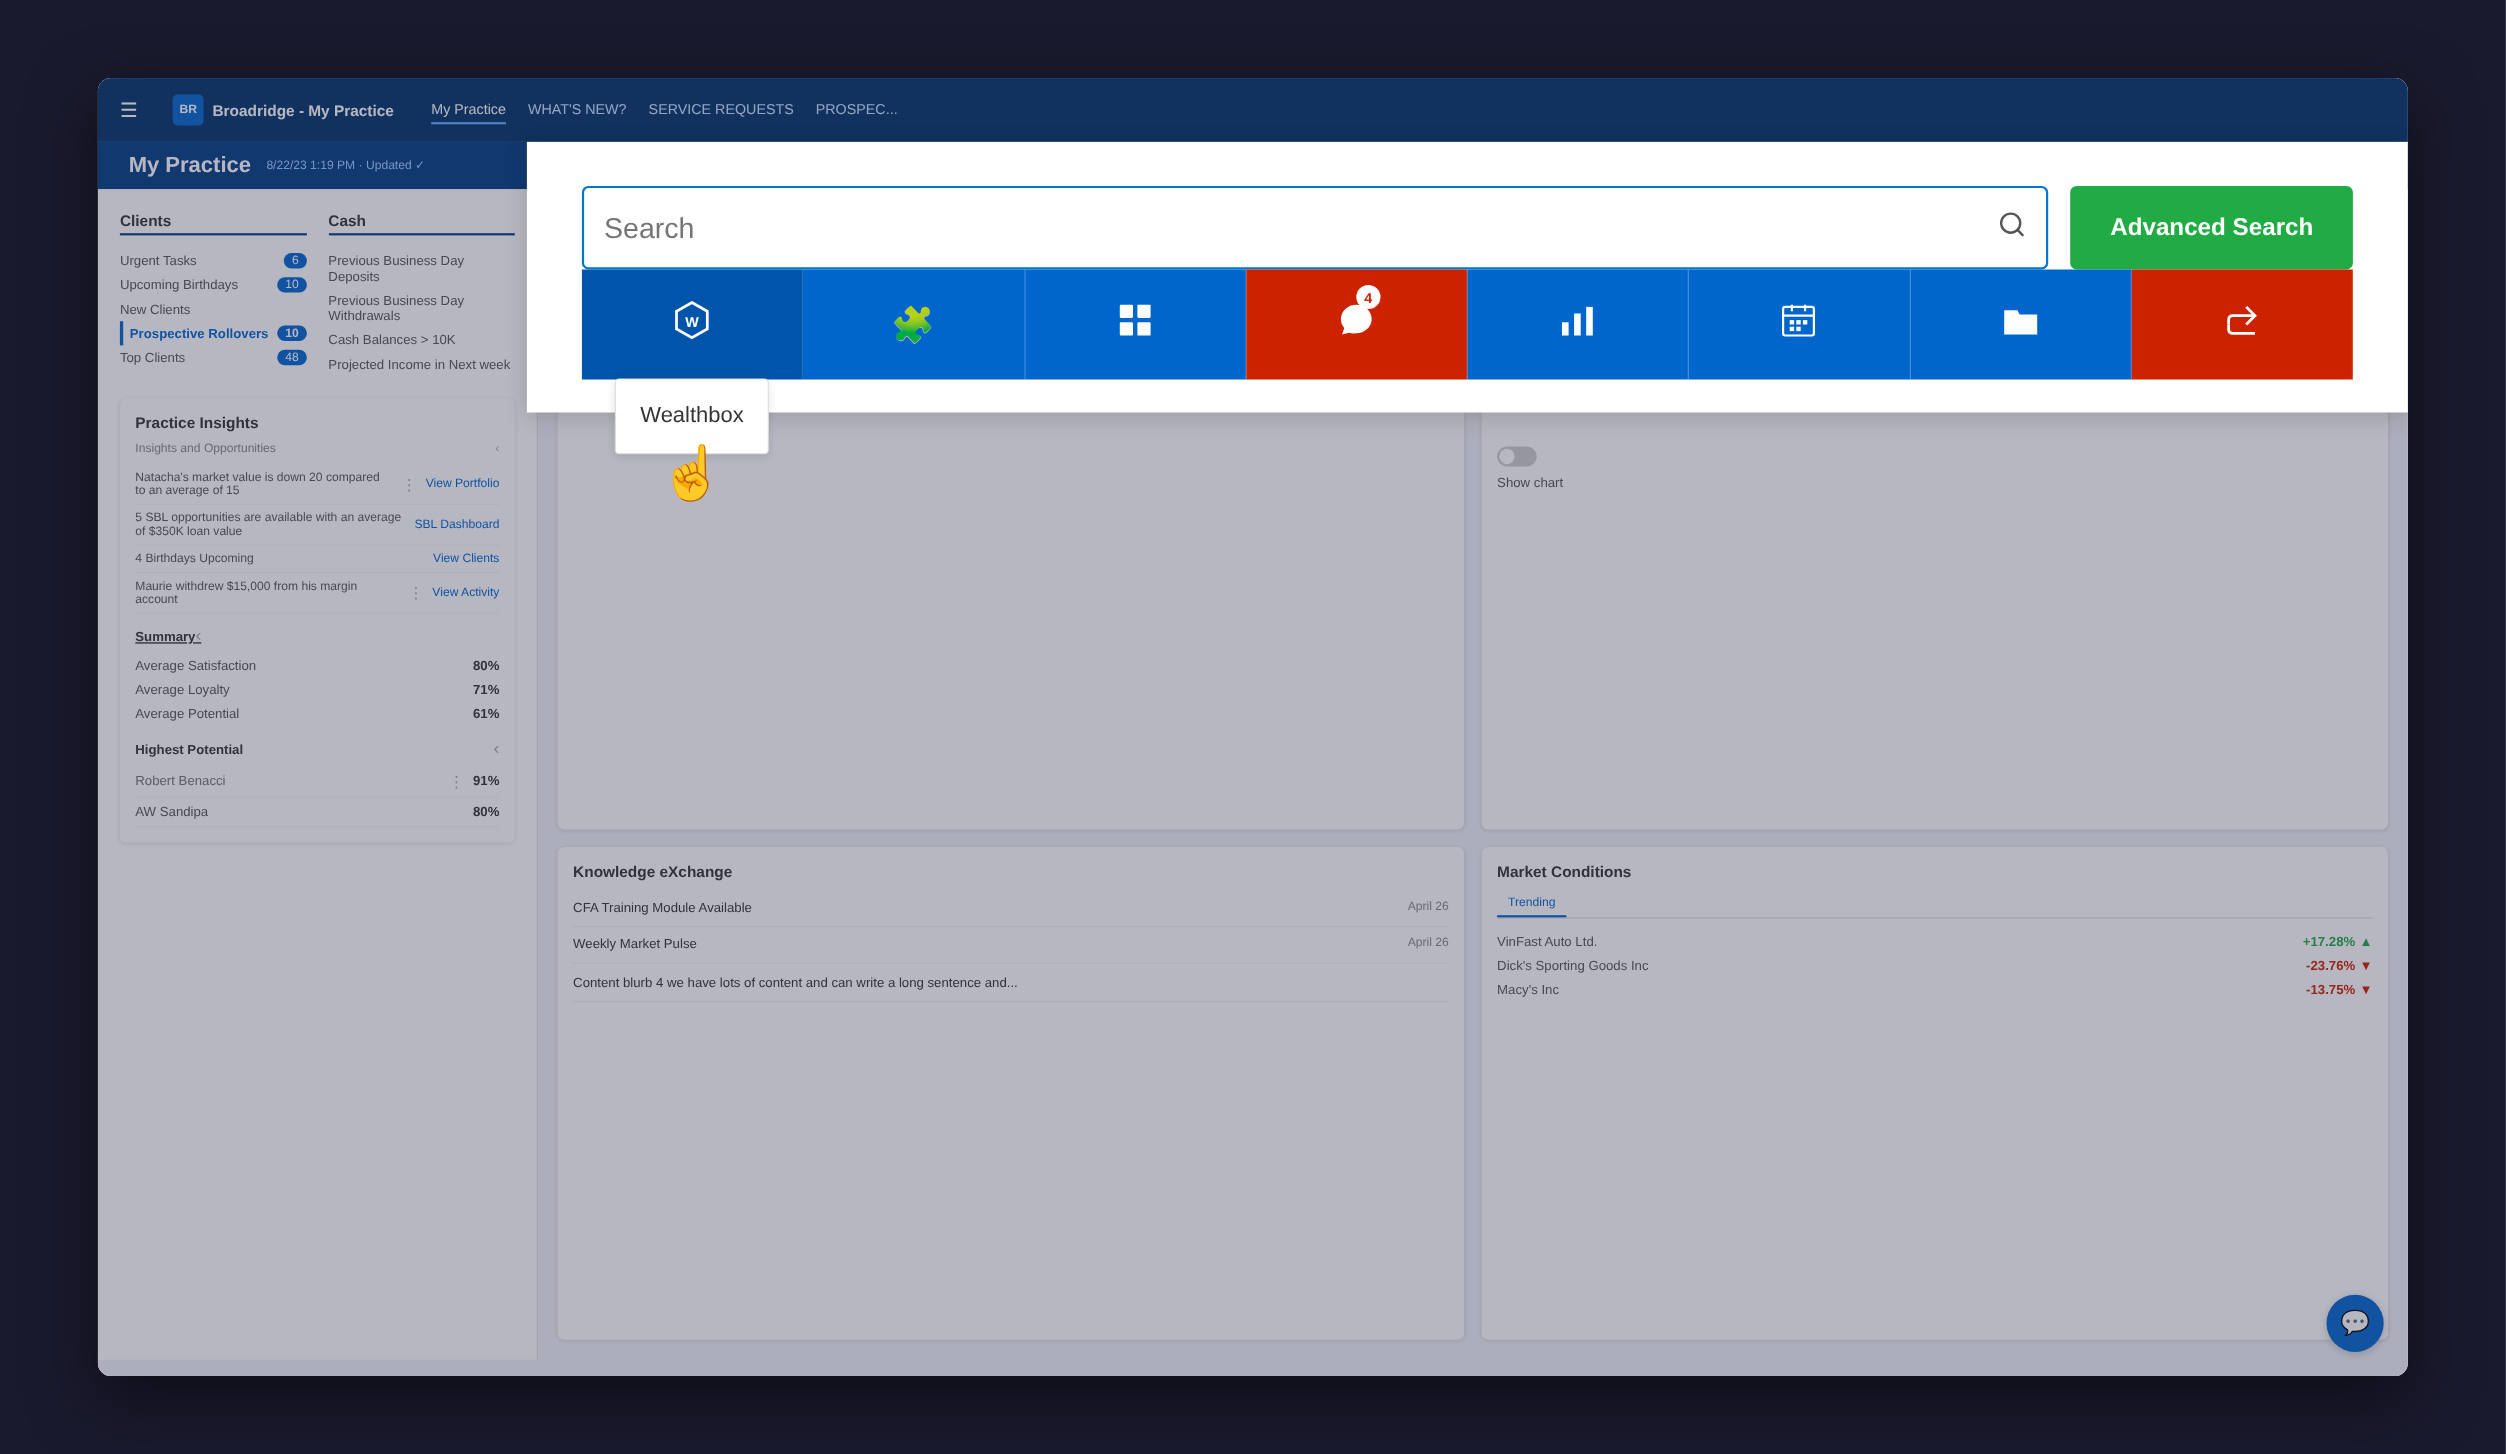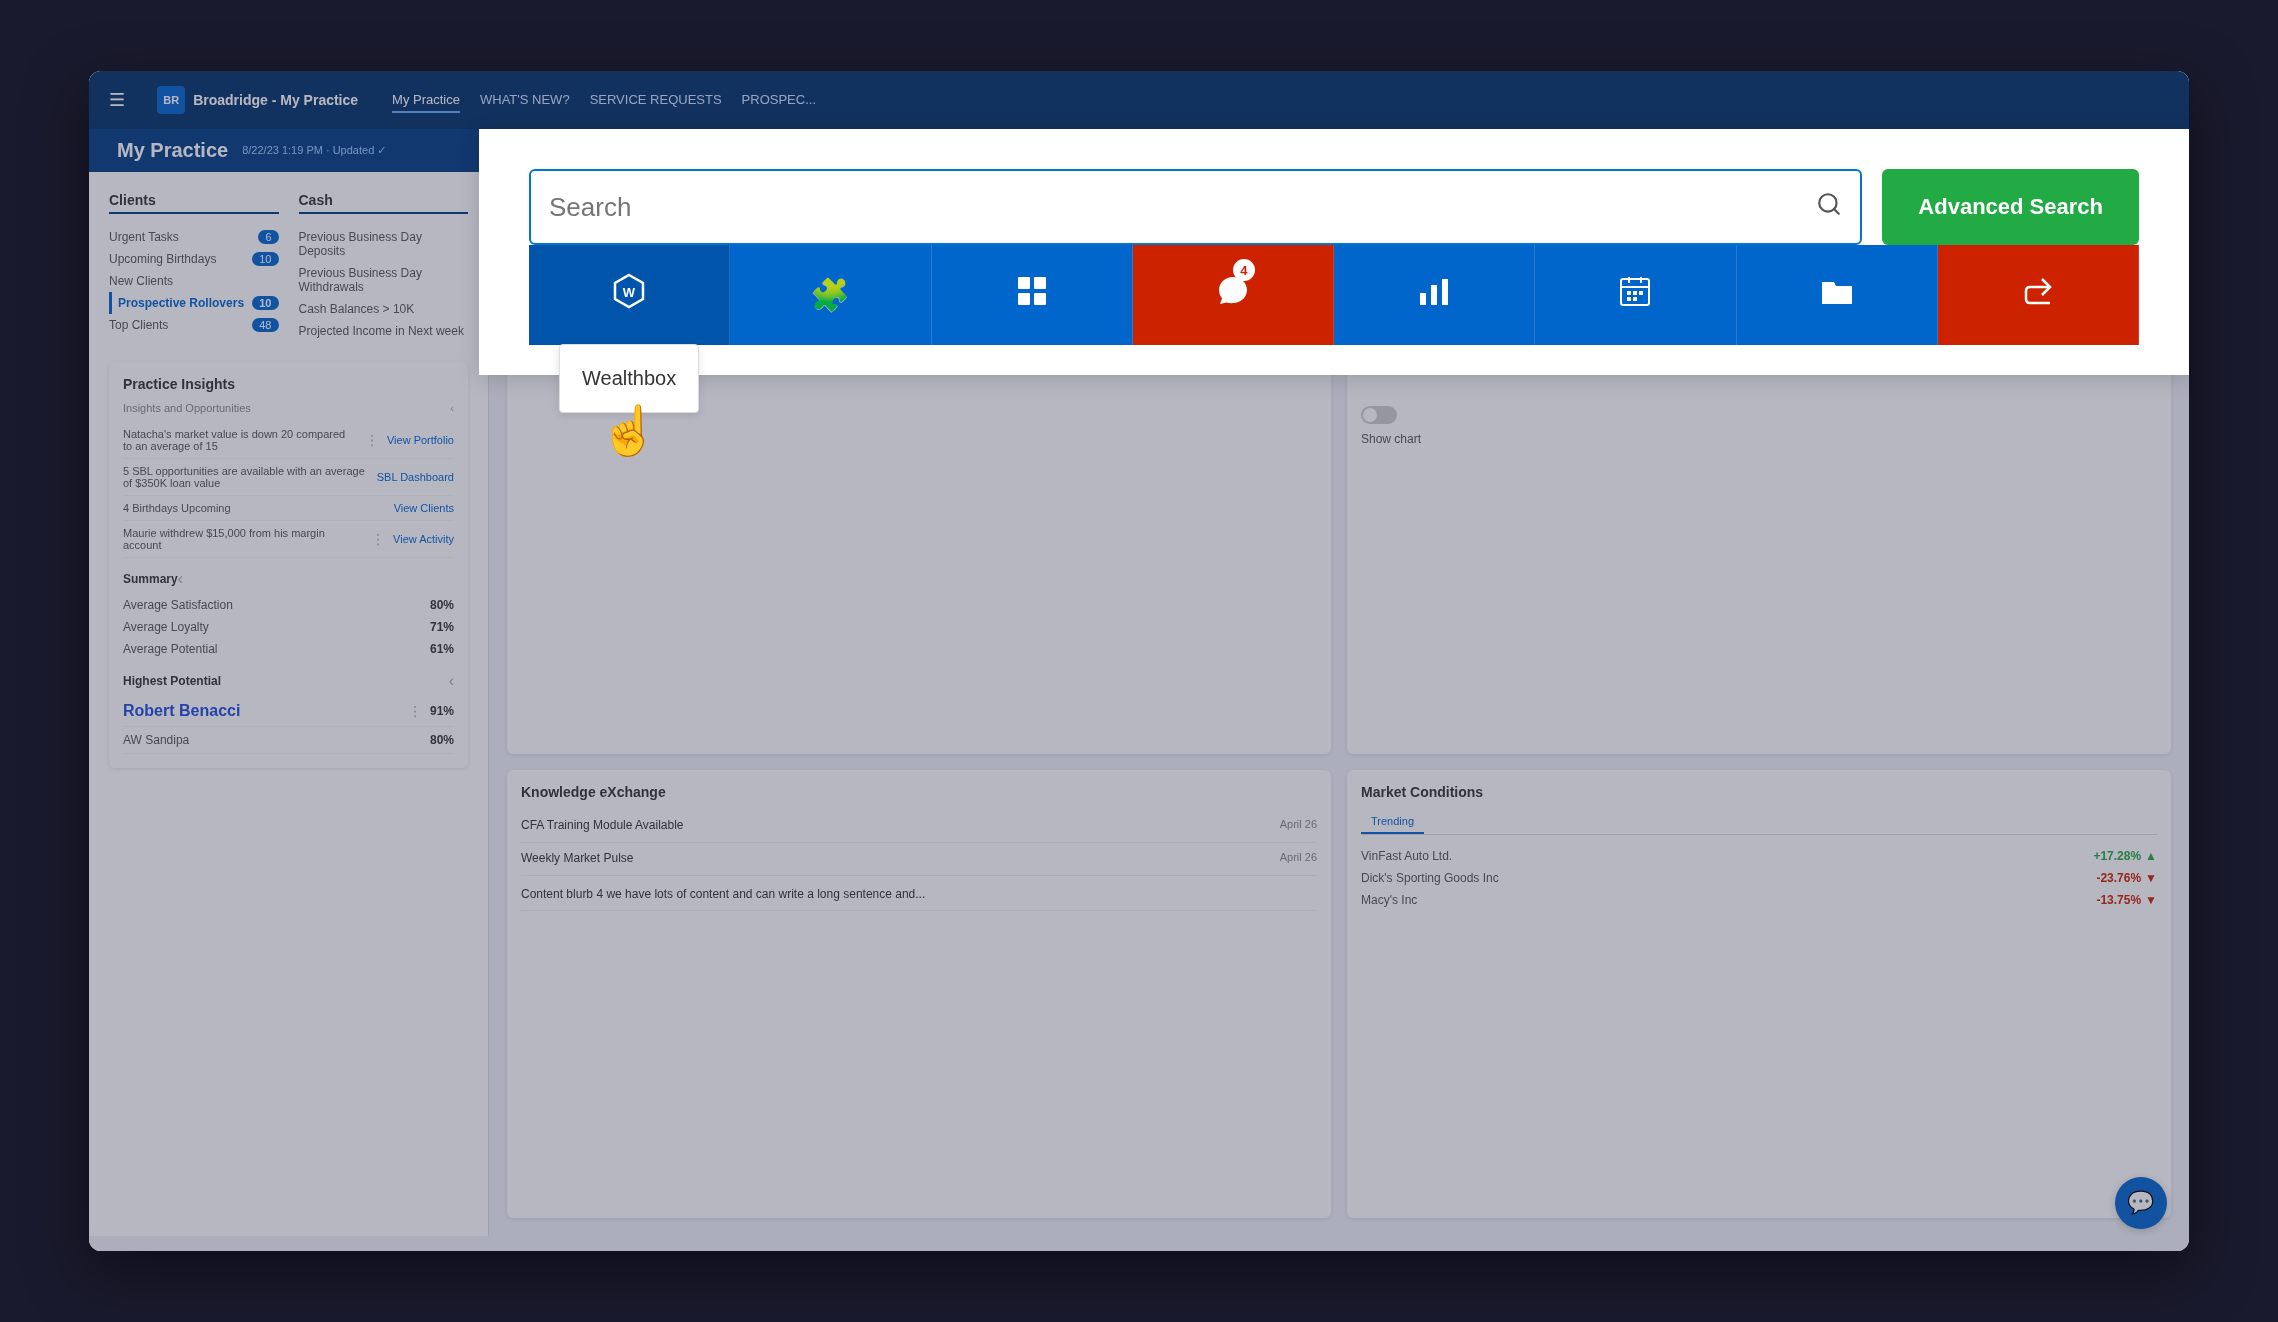--- a/index.html
+++ b/index.html
@@ -522,21 +522,21 @@
           <div class="insight-row">
             <span style="color:#555;font-size:11px;flex:1;">4 Birthdays Upcoming</span>
             <span class="link">View Clients</span>
           </div>
           <div class="insight-row">
             <span style="color:#555;font-size:11px;flex:1;">Maurie withdrew $15,000 from his margin account</span>
             <span style="font-size:14px;color:#aaa;cursor:pointer;margin:0 8px;">⋮</span>
             <span class="link">View Activity</span>
           </div>
 
-          <div style="display:flex;align-items:center;margin-top:12px;margin-bottom:6px;">
+          <div style="display:flex;align-items:center;margin-top:12px;margin-bottom:6px;text-decoration:underline;">
             <span style="font-size:12px;font-weight:700;color:#333;">Summary</span>
             <span style="color:#aaa;cursor:pointer;">‹</span>
           </div>
           <div class="metric-row">
             <span>Average Satisfaction</span>
             <span class="metric-value">80%</span>
           </div>
           <div class="metric-row">
             <span>Average Loyalty</span>
             <span class="metric-value">71%</span>
@@ -544,21 +544,21 @@
           <div class="metric-row">
             <span>Average Potential</span>
             <span class="metric-value">61%</span>
           </div>
 
           <div style="display:flex;justify-content:space-between;align-items:center;margin-top:12px;margin-bottom:6px;">
             <span style="font-size:12px;font-weight:700;color:#333;">Highest Potential</span>
             <span style="color:#aaa;cursor:pointer;">‹</span>
           </div>
           <div class="insight-row">
-            <span style="font-size:16px;color:#1d4ed8;flex:1;font-weight:bold;">Robert Benacci</span>
+            <span style="font-size:12px;color:#737373;flex:1;">Robert Benacci</span>
             <span style="font-size:14px;color:#aaa;margin:0 8px;">⋮</span>
             <span class="metric-value">91%</span>
           </div>
           <div class="insight-row">
             <span style="font-size:12px;color:#555;flex:1;">AW Sandipa</span>
             <span class="metric-value">80%</span>
           </div>
         </div>
       </div>
 

